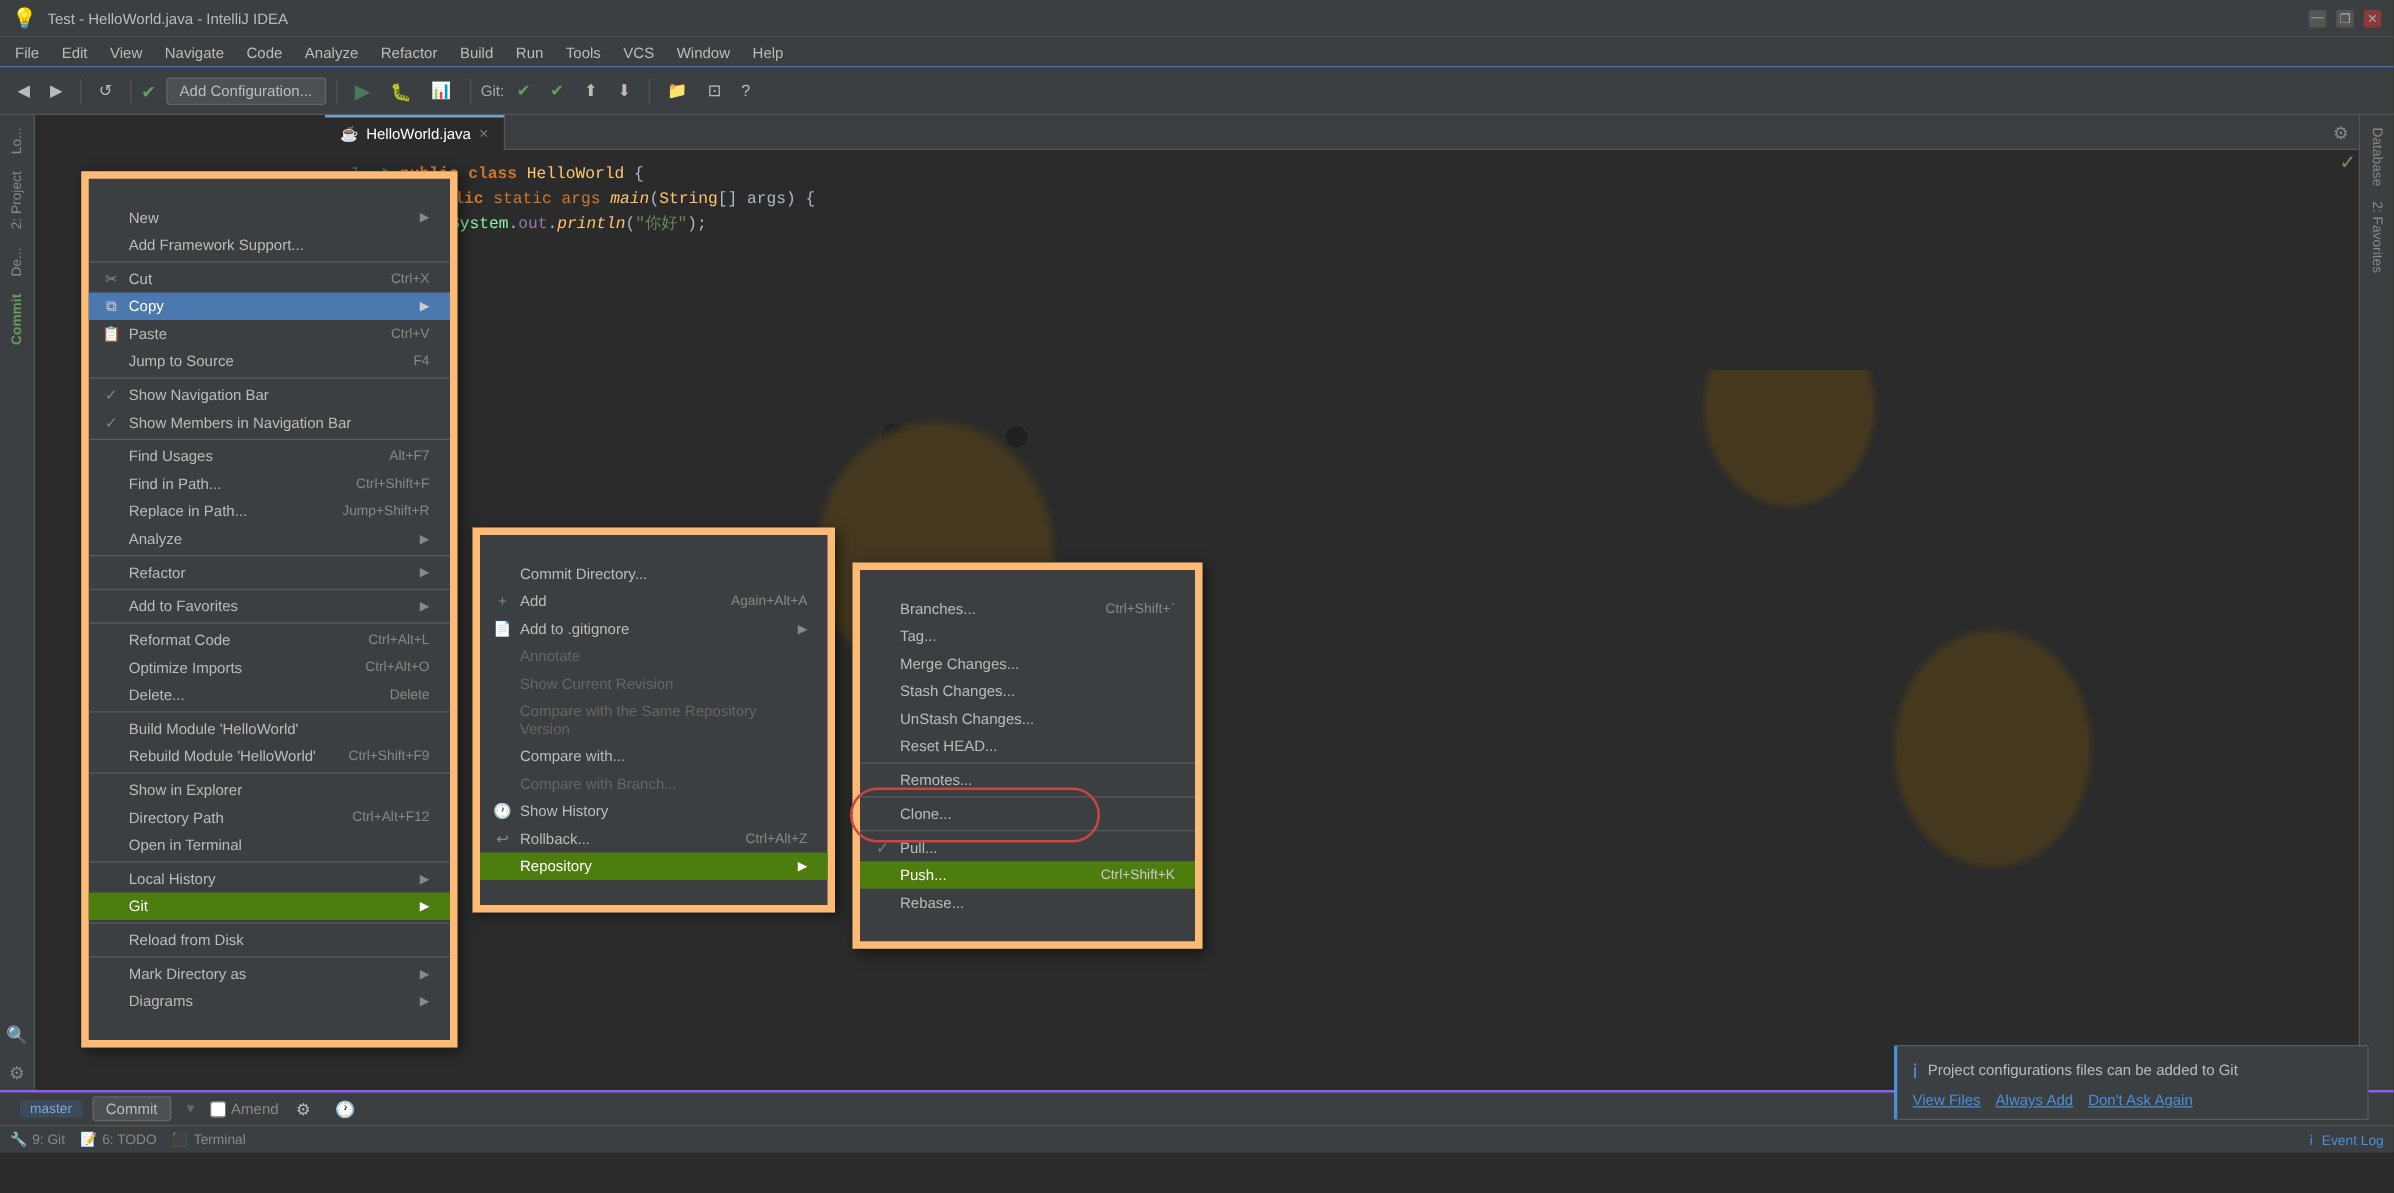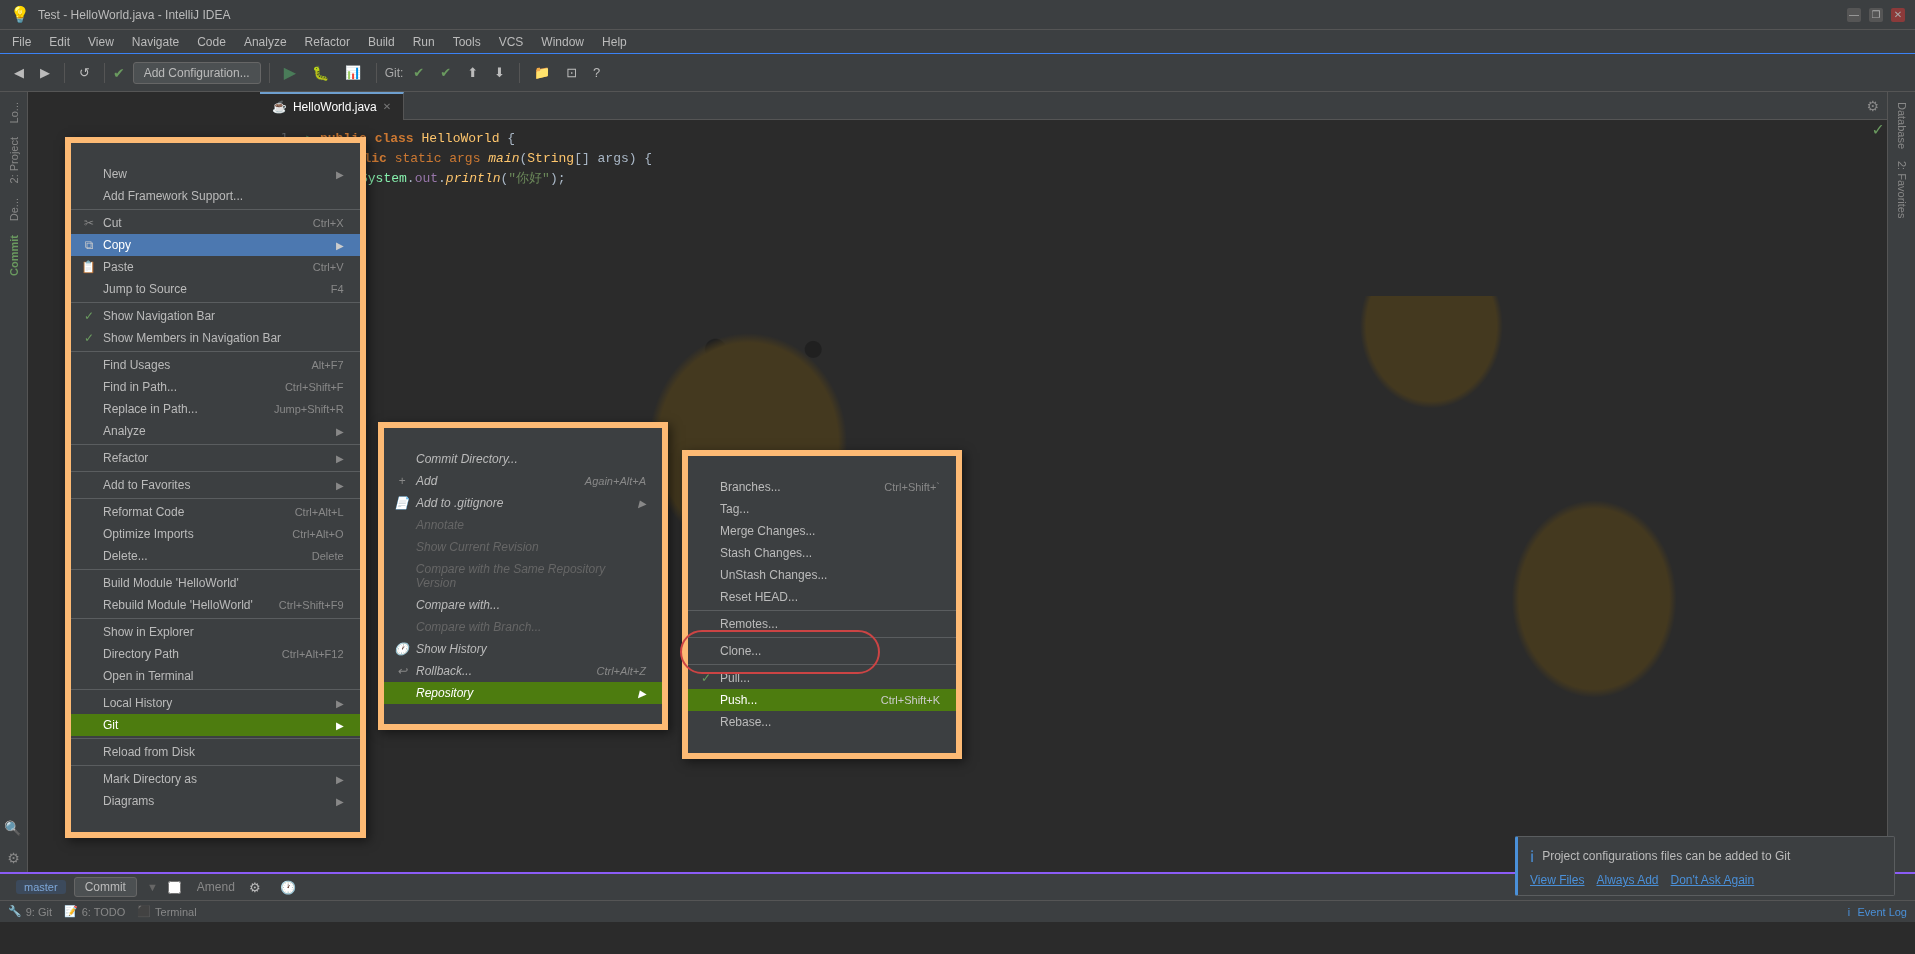--- a/index.html
+++ b/index.html
@@ -254,21 +254,21 @@
     }
     .commit-btn {
       background: #4c5052;
       border: 1px solid #666;
       color: #bbb;
       padding: 2px 10px;
       border-radius: 3px;
       cursor: pointer;
       font-size: 12px;
     }
-    .amend-check { display: flex; align-items: center; gap: 16px; font-size: 12px; color: #888; }
+    .amend-check { display: flex; align-items: center; gap: 4px; font-size: 12px; color: #888; }
     .master-badge {
       background: #3c4a5c;
       color: #7ea7d8;
       padding: 1px 8px;
       border-radius: 3px;
       font-size: 11px;
     }
 
     
     .ctx-menu {
@@ -296,21 +296,20 @@
     .ctx-shortcut { margin-left: auto; color: #888; font-size: 11px; padding-left: 20px; }
     .ctx-item.highlighted .ctx-shortcut { color: #ccc; }
     .ctx-arrow { margin-left: auto; color: #888; font-size: 10px; }
     .ctx-icon { width: 16px; text-align: center; font-size: 12px; color: #888; }
     .ctx-check { width: 16px; text-align: center; color: #6a9a5f; }
 
     
     .submenu-1 {
       left: 378px;
       top: 330px;
-      font-style: italic;
     }
     .submenu-2 {
       left: 682px;
       top: 358px;
     }
 
     
     .push-circle {
       position: absolute;
       left: 680px;

